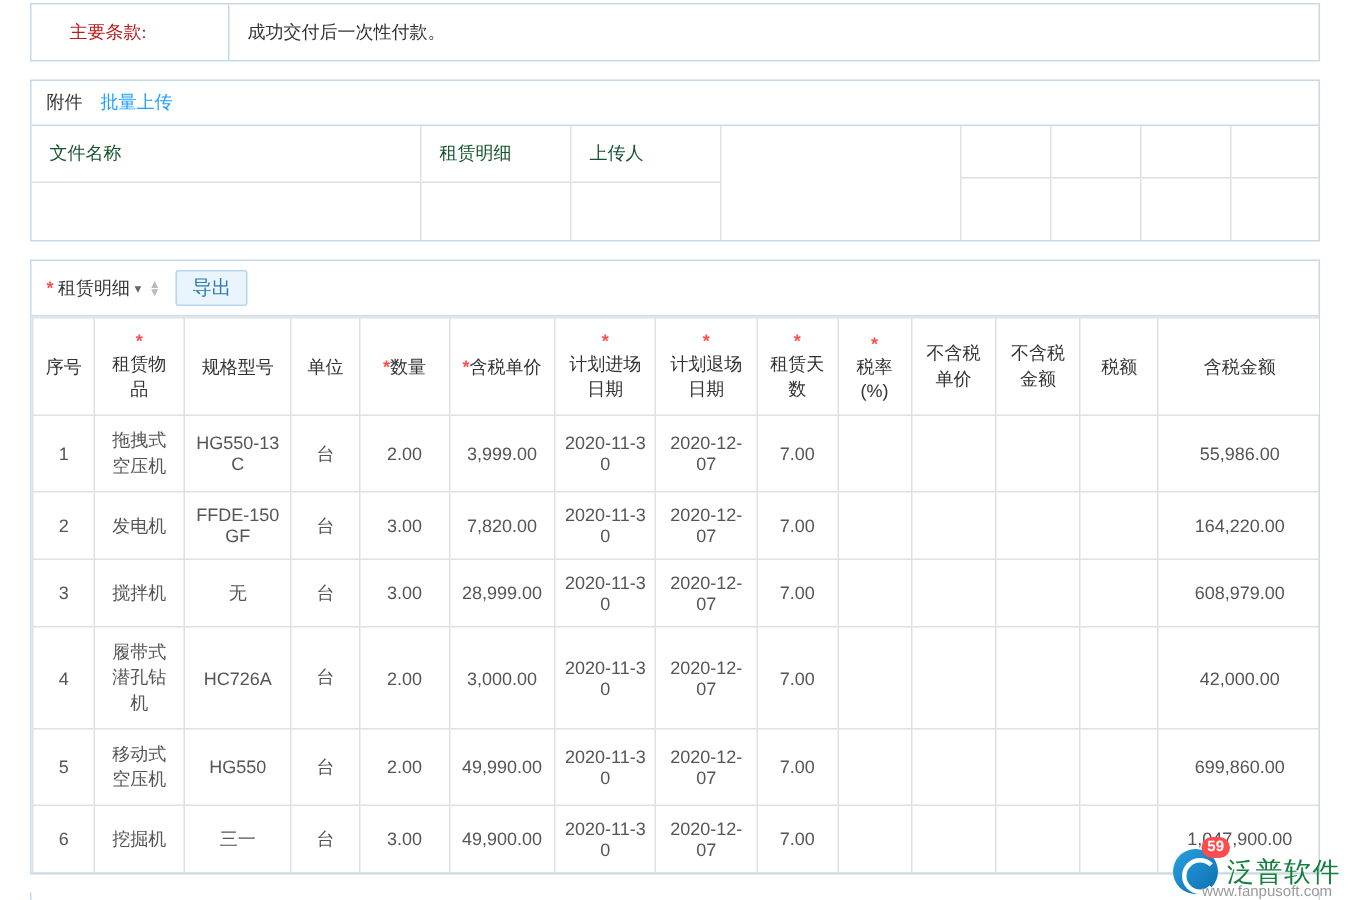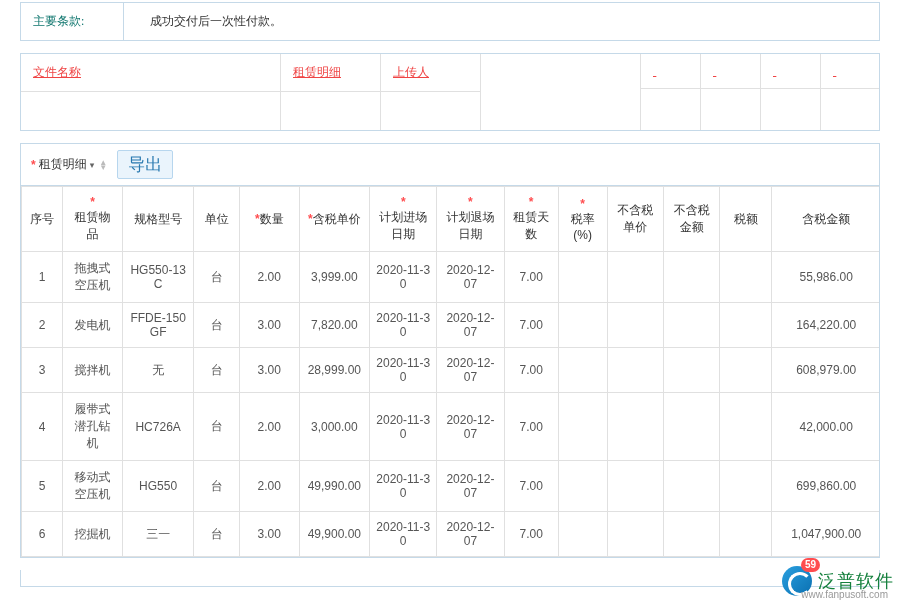--- a/index.html
+++ b/index.html
@@ -1,41 +1,41 @@
 <!DOCTYPE html>
 <html><head>
 <meta charset="utf-8">
 <style>
 * { box-sizing: border-box; margin: 0; padding: 0; }
 body { font-family: "Microsoft YaHei", Arial, sans-serif; font-size: 12px; color: #333; background: #fff; padding: 2px 20px 20px 20px; }
 .panel { border: 1px solid #c5d9e8; margin-bottom: 12px; background: #fff; }
 .terms-row { display: flex; }
-.terms-label { width: 102px; padding: 10px 12px; text-align: left; color: #0f766e; font-family: Liberation Serif, serif; }
-.terms-value { flex: 1; padding: 10px 26px; border-left: 1px solid #c5d9e8; }
+.terms-label { width: 102px; padding: 10px 12px; text-align: center; color: #b91c1c; font-family: Liberation Serif, serif; }
+.terms-value { flex: 1; padding: 10px 12px; border-left: 1px solid #c5d9e8; margin-left: 29px; }
 
 .attach-header { padding: 6px 10px; border-bottom: 1px solid #c5d9e8; display: flex; align-items: center; gap: 12px; }
 .batch-upload { color: #1e9fff; cursor: pointer; }
 .attach-table { display: flex; }
 .attach-table .col { border-right: 1px solid #e0e0e0; }
 .attach-table .col:last-child { border-right: none; }
-.attach-th { padding: 10px 12px; color: #ef4444; border-bottom: 1px solid #e0e0e0; text-decoration: underline; }
+.attach-th { padding: 10px 12px; color: #14532d; border-bottom: 1px solid #e0e0e0; }
 .attach-td { height: 38px; }
 .col-name { width: 260px; }
 .col-size { width: 100px; }
 .col-user { width: 100px; }
 .col-time { width: 160px; }
 .col-blank { width: 60px; }
 .col-last { flex: 1; }
 
 .detail-header { padding: 6px 10px; border-bottom: 1px solid #c5d9e8; display: flex; align-items: center; gap: 10px; }
 .detail-title { color: #333; display: flex; align-items: center; gap: 3px; }
 .red-star { color: #ff4d4f; font-weight: bold; }
 .caret-down { font-size: 9px; color: #666; }
 .sort-icons { display: inline-flex; flex-direction: column; line-height: 5px; font-size: 8px; color: #bbb; margin-left: 2px; }
-.export-btn { border: 1px solid #b7d6ee; background: #eaf4fc; color: #2a7ab0; padding: 2px 10px; border-radius: 2px; cursor: pointer; font-size: 17px; }
+.export-btn { border: 1px solid #b7d6ee; background: #eaf4fc; color: #2a7ab0; padding: 2px 10px; border-radius: 2px; cursor: pointer; font-size: 13px; }
 
 .grid-wrap { overflow-x: auto; }
 .grid { border-collapse: collapse; width: 100%; min-width: 860px; table-layout: fixed; }
 .grid th, .grid td { border: 1px solid #e0e0e0; padding: 8px 6px; text-align: center; font-size: 12px; vertical-align: middle; word-break: break-all; }
 .grid th { color: #333; font-weight: normal; background: #fff; }
 .grid td { color: #555; }
 .th-label { display: inline-block; }
 .amt-right { text-align: right; padding-right: 10px; }
 
 .summary { border: 1px solid #c5d9e8; border-top: none; display: flex; align-items: center; padding: 8px 10px; gap: 14px; }
@@ -52,20 +52,24 @@
 <body>
 
 <div class="panel">
   <div class="terms-row">
     <div class="terms-label">主要条款:</div>
     <div class="terms-value">成功交付后一次性付款。</div>
   </div>
 </div>
 
 <div class="panel">
+  <div class="attach-header">
+    <span>附件</span>
+    <span class="batch-upload">批量上传</span>
+  </div>
   <div class="attach-table">
     <div class="col col-name">
       <div class="attach-th">文件名称</div>
       <div class="attach-td"></div>
     </div>
     <div class="col col-size">
       <div class="attach-th">租赁明细</div>
       <div class="attach-td"></div>
     </div>
     <div class="col col-user">

